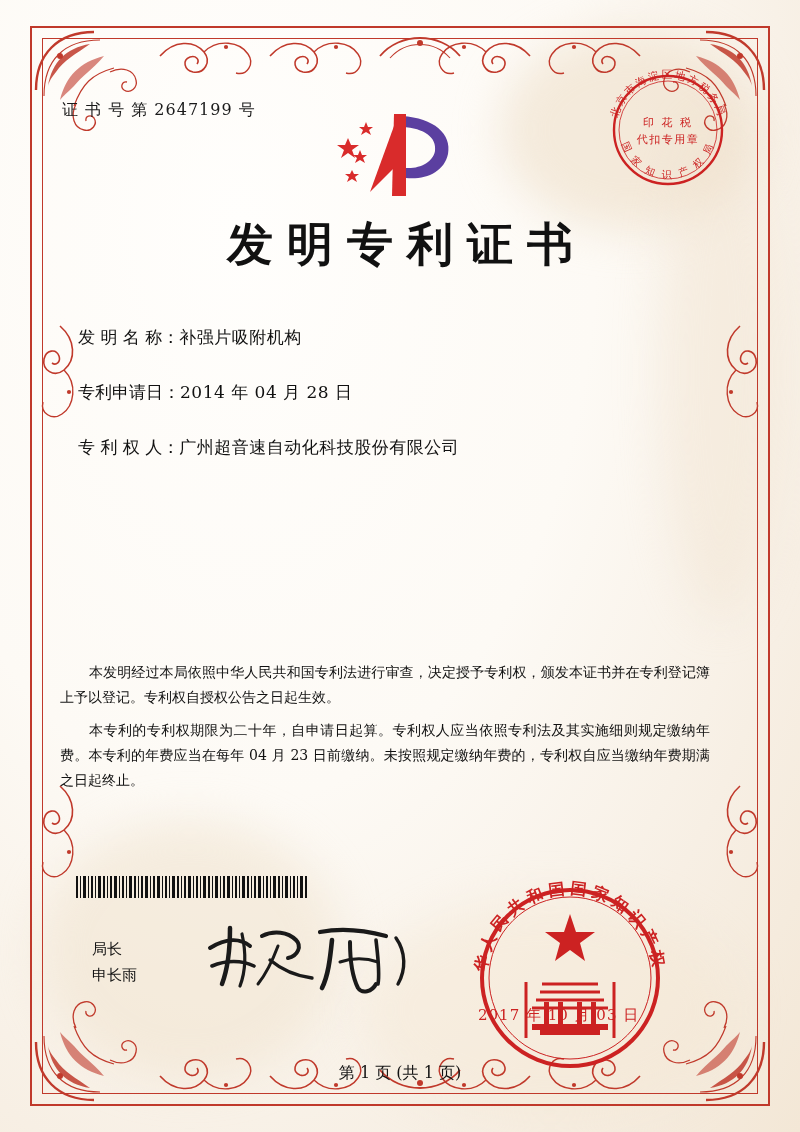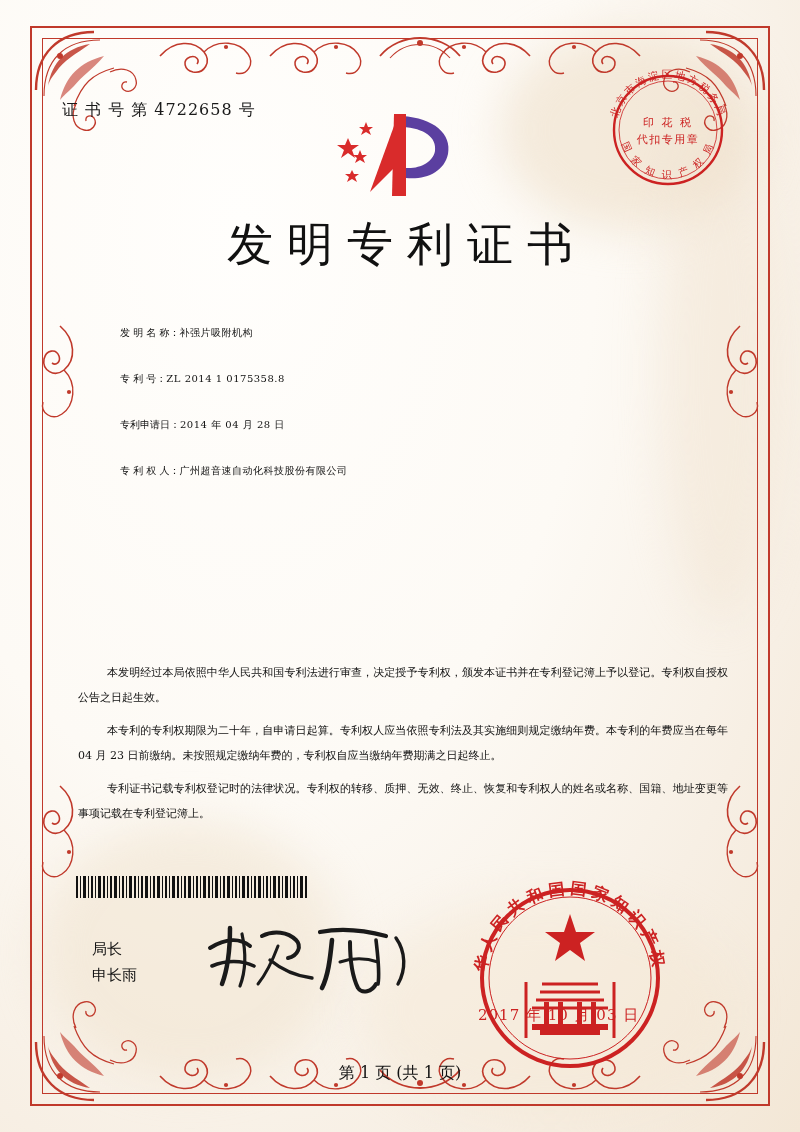--- a/index.html
+++ b/index.html
@@ -94,50 +94,49 @@
     height: 136px;
   }
 
   .title {
     position: absolute;
     left: 0;
     top: 214px;
     width: 100%;
     text-align: center;
     font-size: 46px;
-    font-weight: normal;
+    font-weight: bold;
     letter-spacing: 14px;
     text-indent: 14px;
     color: #111;
     font-family: "DejaVu Serif", serif;
   }
 
   .fields {
     position: absolute;
     left: 78px;
     top: 326px;
     width: 650px;
   }
   .field {
-    font-size: 10px;
+    font-size: 17px;
     color: #111;
     margin-bottom: 32px;
     font-family: "DejaVu Serif", serif;
     white-space: nowrap;
-    margin-left: 42px;
   }
   .field .lbl { letter-spacing: 0; }
   .field .val { letter-spacing: 0.5px; }
 
   .paras {
     position: absolute;
-    left: 78px;
+    left: 60px;
     top: 660px;
     width: 650px;
-    font-size: 11px;
+    font-size: 14px;
     line-height: 25px;
     color: #111;
     font-family: "DejaVu Serif", serif;
   }
   .para { text-indent: 29px; margin-bottom: 8px; text-align: justify; }
 
   
   .barcode {
     position: absolute;
     left: 76px;
@@ -283,21 +282,21 @@
           <use href="#swirl"></use>
         </g>
       <g transform="translate(710,760) rotate(90) scale(1,-1)">
           <use href="#swirl"></use>
         </g>
     </svg>
   </div>
 
   <div class="content">
 
-    <div class="cert-no">证 书 号 第 4722658 号</div>
+    <div class="cert-no">证 书 号 第 2647199 号</div>
 
     <div class="logo">
       <svg viewBox="0 0 130 86" xmlns="http://www.w3.org/2000/svg">
 
         <path d="M72,4 C104,6 122,22 118,42 C114,60 96,68 76,66 L76,56 C90,57 103,50 105,39 C107,26 95,16 72,15 Z" fill="#5b3fa0"></path>
 
         <path d="M64,2 L76,2 L76,84 L62,84 Z" fill="#d92b2b"></path>
         <path d="M40,80 L64,14 L64,56 Z" fill="#d92b2b"></path>
 
         <polygon points="18,26 21,33 29,33 22,38 25,46 18,41 11,46 14,38 7,33 15,33" fill="#d92b2b"></polygon>
@@ -326,34 +325,30 @@
       </svg>
     </div>
 
     <div class="title">发明专利证书</div>
 
     <div class="fields">
       <div class="field">
         <span class="lbl">发 明 名 称：</span><span class="val">补强片吸附机构</span>
       </div>
       <div class="field">
-        <span class="lbl">专 利 号：</span><span class="val">ZL 2014 1 0175358.8</span>
-      </div>
-      <div class="field">
         <span class="lbl">专利申请日：</span><span class="val">2014 年 04 月 28 日</span>
       </div>
       <div class="field">
         <span class="lbl">专 利 权 人：</span><span class="val">广州超音速自动化科技股份有限公司</span>
       </div>
     </div>
 
     <div class="paras">
       <div class="para">本发明经过本局依照中华人民共和国专利法进行审查，决定授予专利权，颁发本证书并在专利登记簿上予以登记。专利权自授权公告之日起生效。</div>
       <div class="para">本专利的专利权期限为二十年，自申请日起算。专利权人应当依照专利法及其实施细则规定缴纳年费。本专利的年费应当在每年 04 月 23 日前缴纳。未按照规定缴纳年费的，专利权自应当缴纳年费期满之日起终止。</div>
-      <div class="para">专利证书记载专利权登记时的法律状况。专利权的转移、质押、无效、终止、恢复和专利权人的姓名或名称、国籍、地址变更等事项记载在专利登记簿上。</div>
     </div>
 
     <div class="barcode">
       <svg viewBox="0 0 232 22" preserveAspectRatio="none" xmlns="http://www.w3.org/2000/svg">
         <g fill="#111">
           <rect x="0" y="0" width="2" height="22"></rect>
             <rect x="4" y="0" width="1" height="22"></rect>
           <rect x="7" y="0" width="3" height="22"></rect>
             <rect x="12" y="0" width="1" height="22"></rect>
           <rect x="15" y="0" width="2" height="22"></rect>

